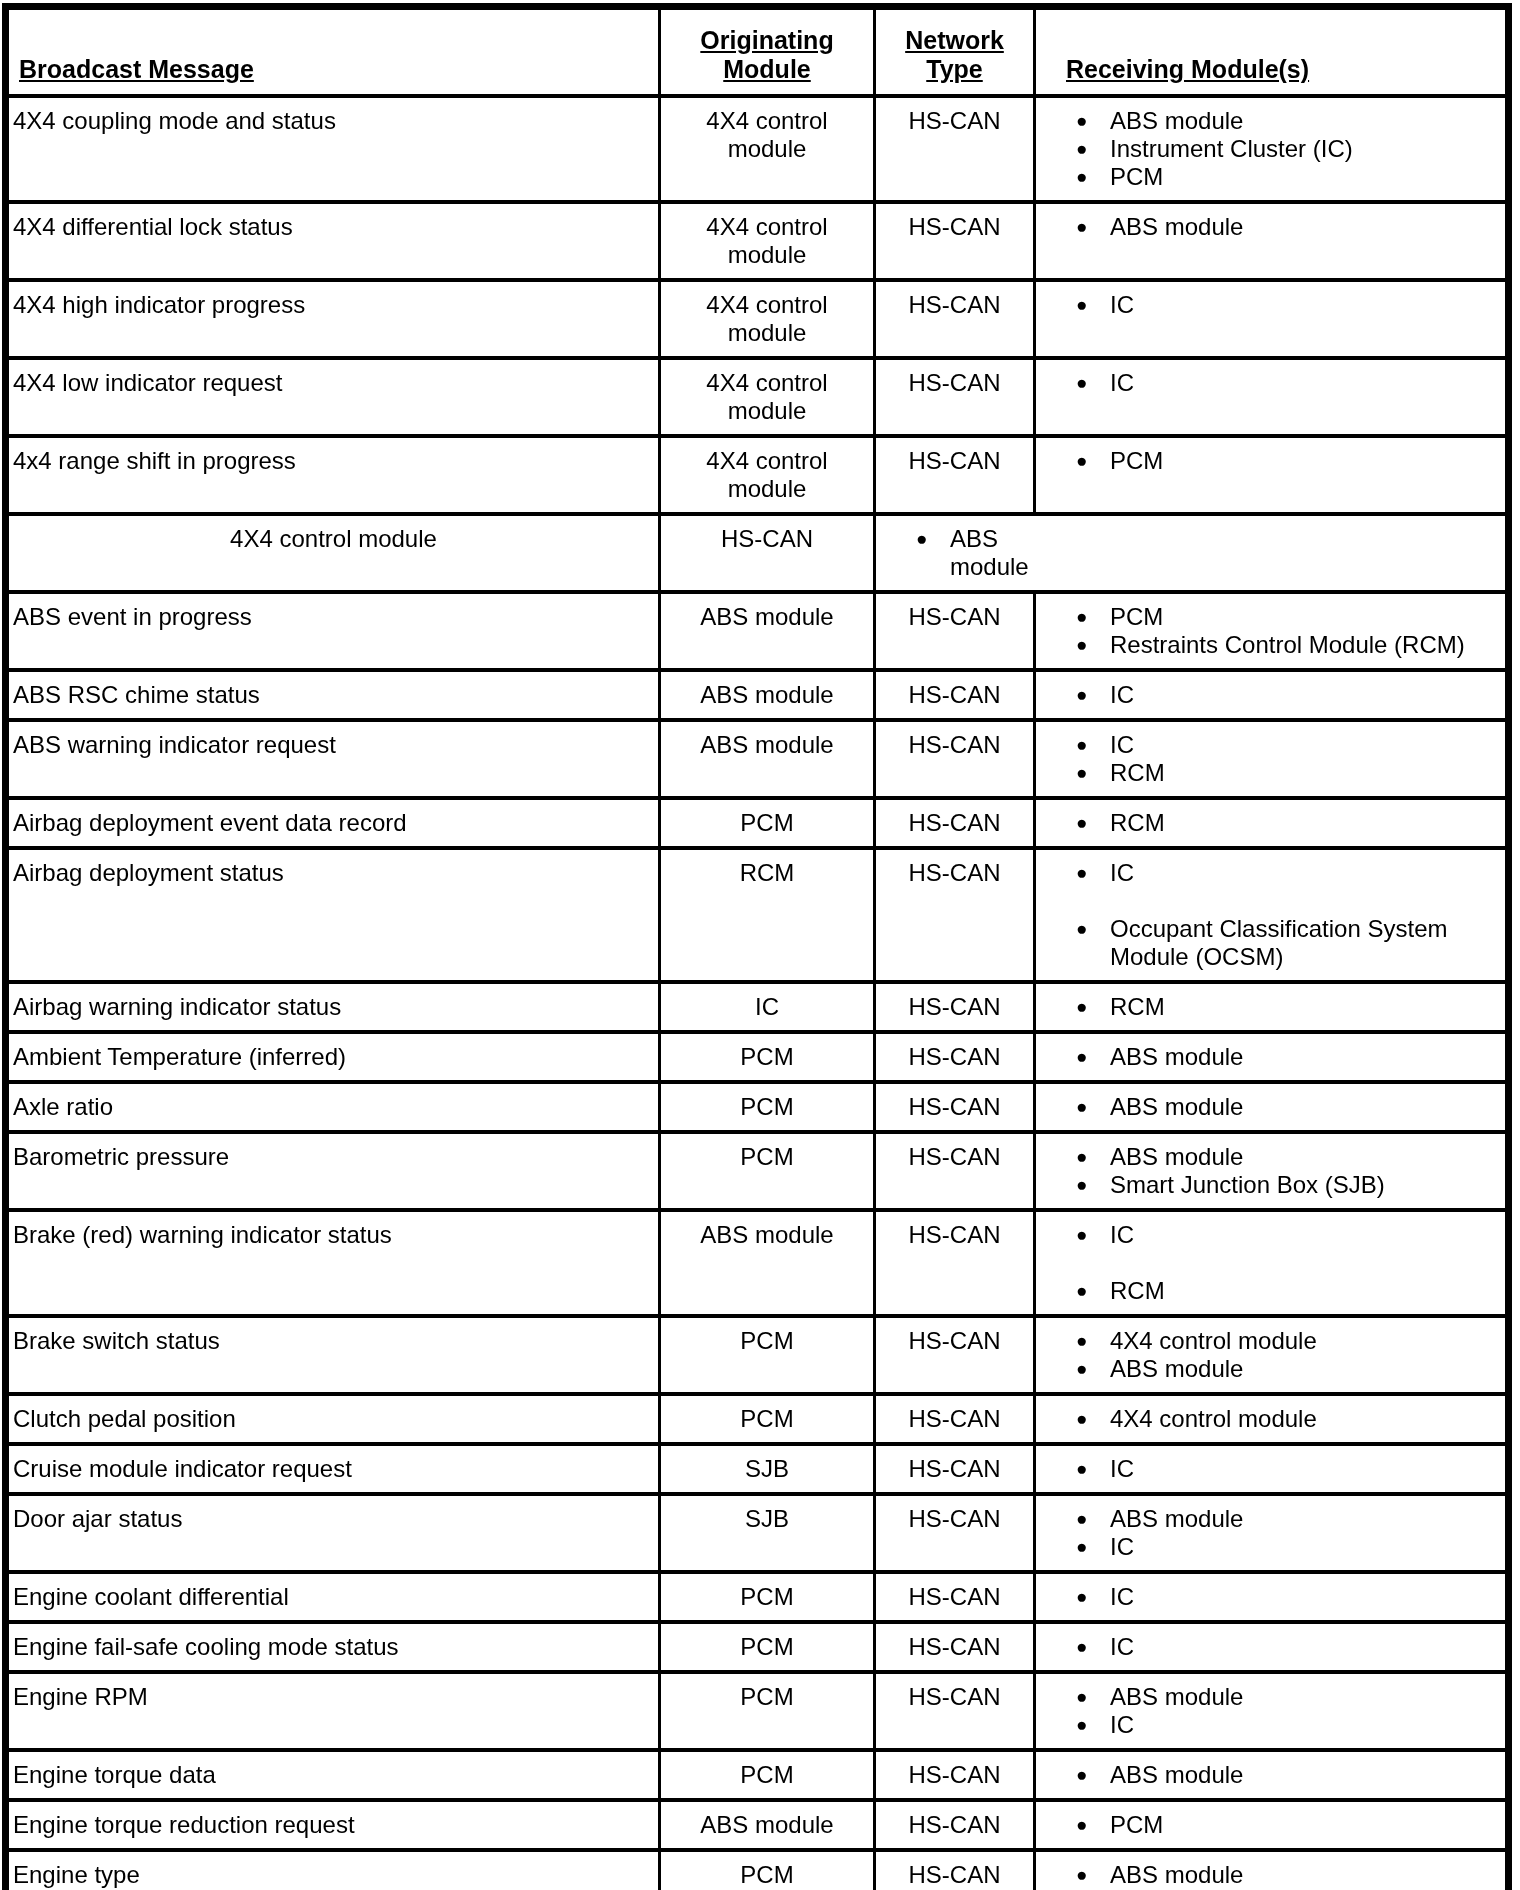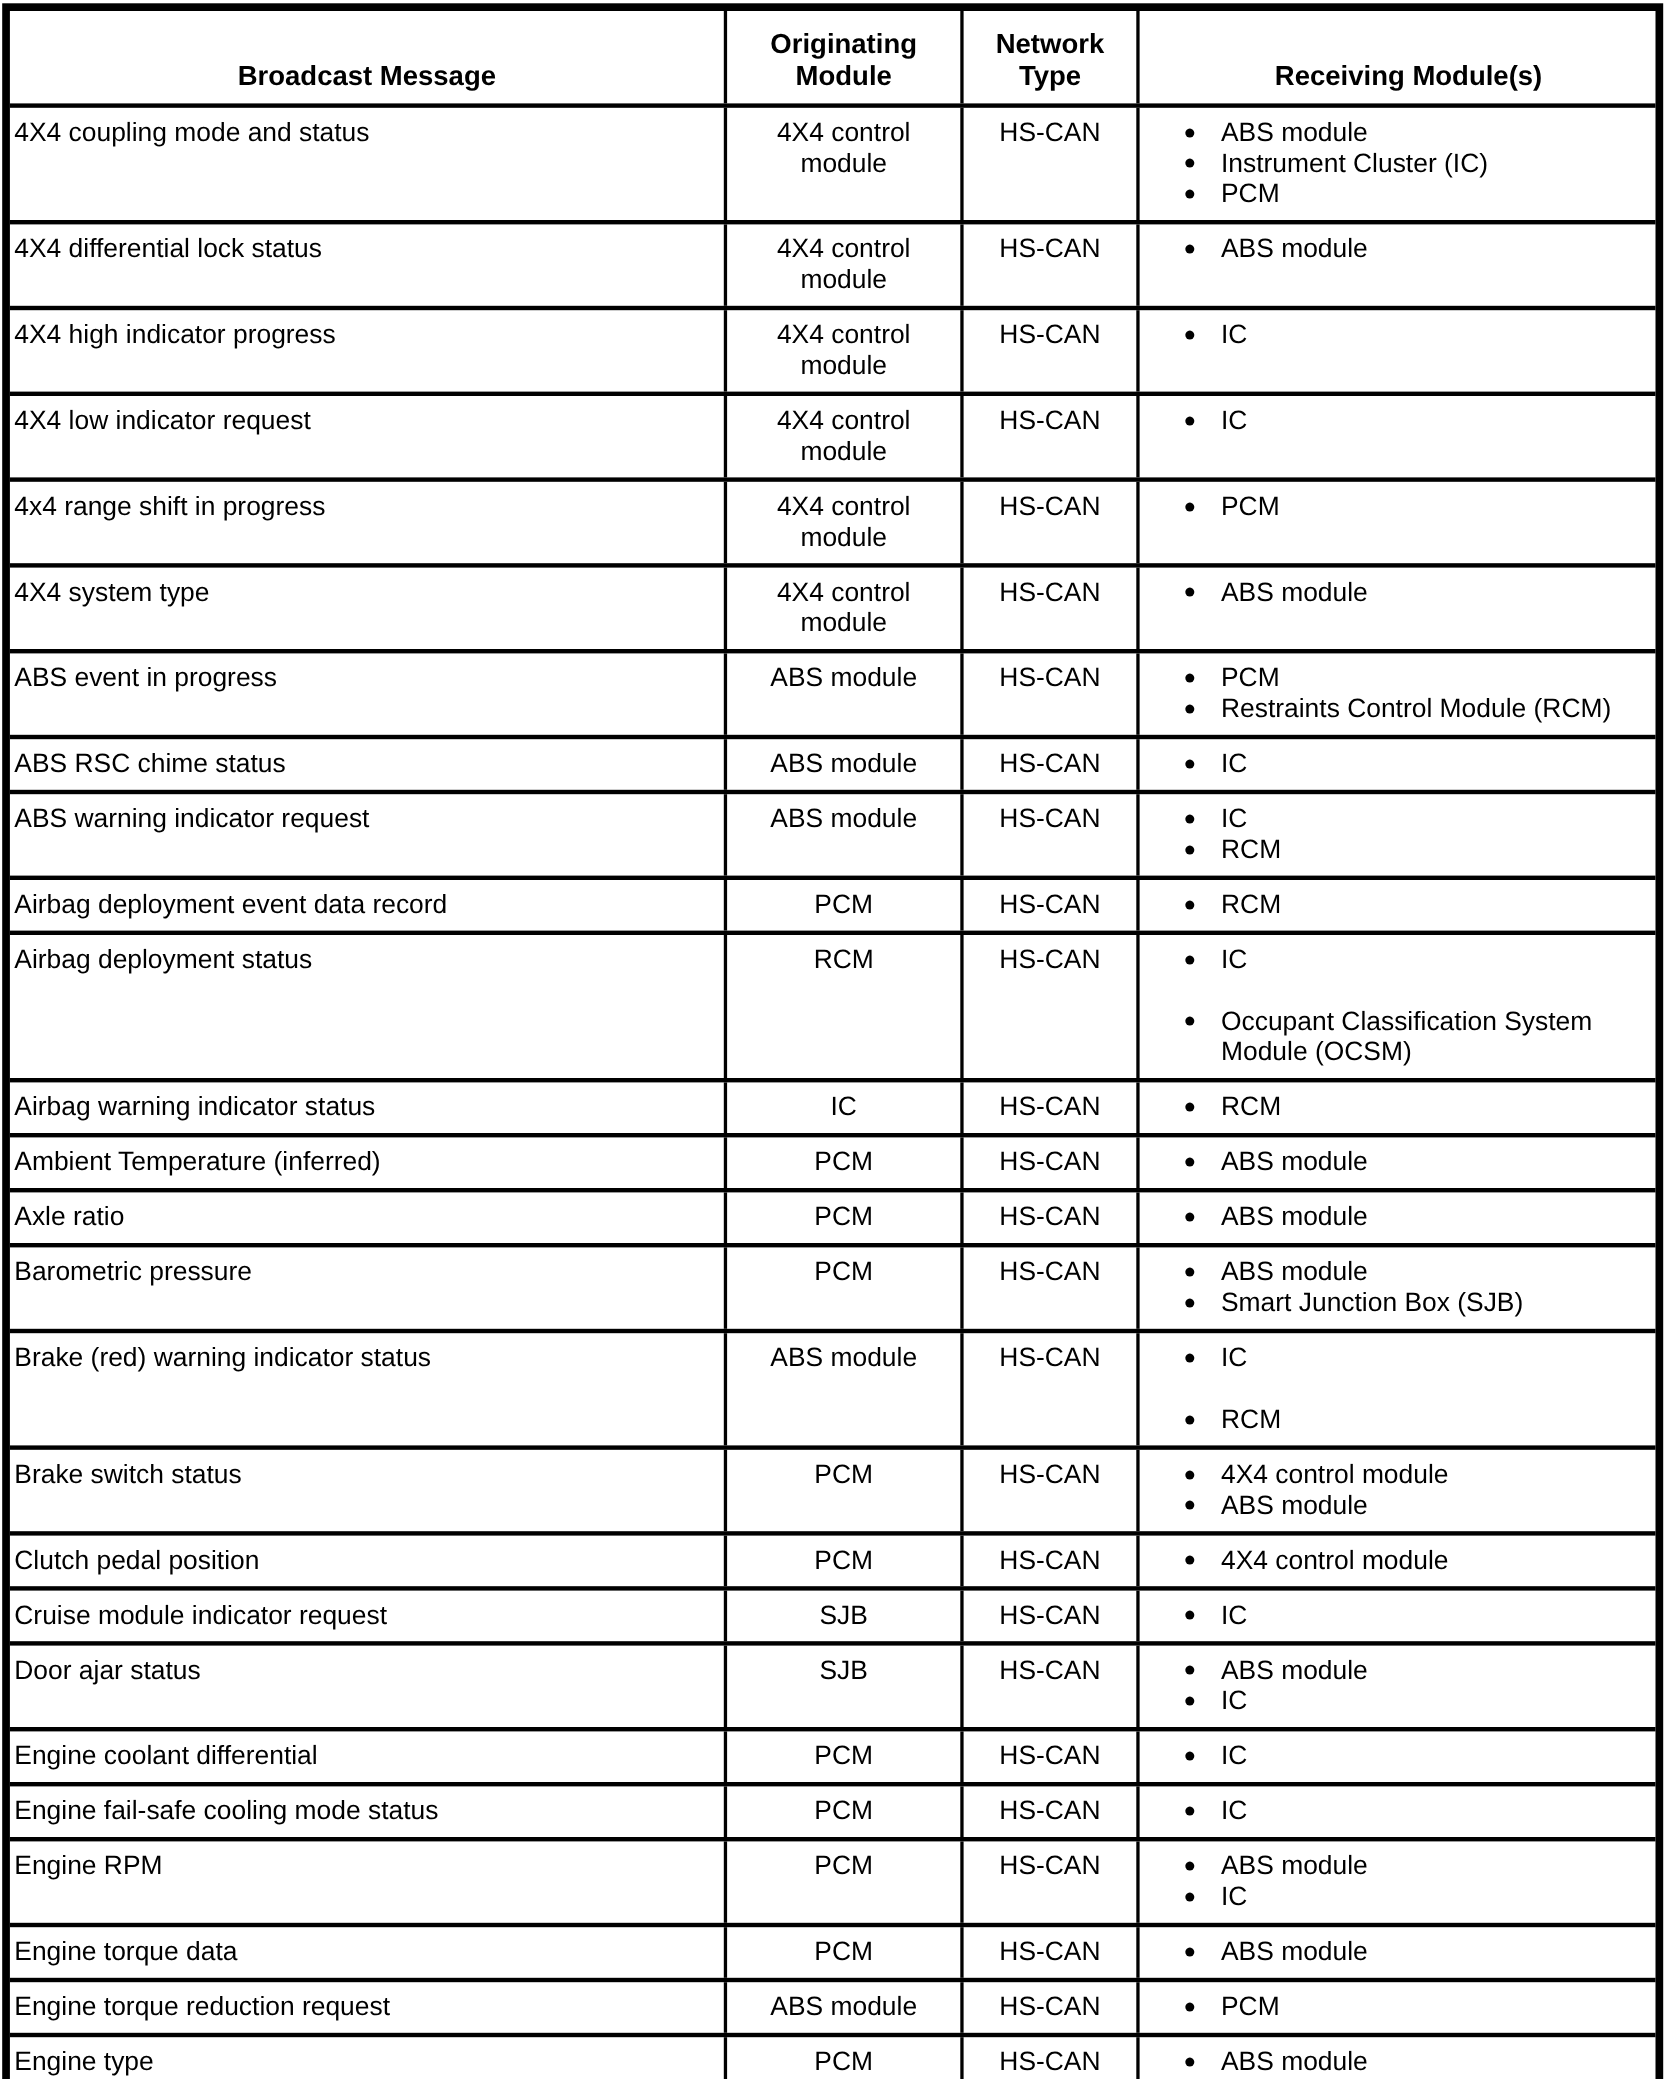--- a/index.html
+++ b/index.html
@@ -16,27 +16,28 @@
     border: 7px solid #000000;
     background: #ffffff;
   }
   .grid-row {
     display: grid;
     grid-template-columns: 652px 215px 160px 1fr;
   }
   .header-row .cell {
     display: flex;
     align-items: flex-end;
-    justify-content: center;
+    justify-content: flex-start;
     text-align: center;
     font-weight: bold;
     font-size: 25px;
     line-height: 29px;
     height: 84px;
     padding: 4px 10px 10px 10px;
+    text-decoration: underline;
   }
   .body-row { border-top: 4px solid #000000; }
   .cell {
     padding: 9px 8px;
     font-size: 24px;
     line-height: 28px;
   }
   .c-message, .c-origin, .c-network { border-right: 3px solid #000000; }
   .c-message { text-align: left; padding-left: 4px; }
   .c-origin  { text-align: center; padding-left: 14px; padding-right: 14px; }
@@ -165,23 +166,20 @@
     </div>
     <div class="cell c-receiving">
           <div class="bullet-line">
             <span class="bullet">●</span>
             <span class="bullet-text">PCM</span>
           </div>
         </div>
   </div>
 
   <div class="grid-row body-row">
-    <div class="cell c-message">
-      <span class="msg">4X4 system type</span>
-    </div>
     <div class="cell c-origin">
       <span class="origin-text">4X4 control module</span>
     </div>
     <div class="cell c-network">
       <span class="network-text">HS-CAN</span>
     </div>
     <div class="cell c-receiving">
           <div class="bullet-line">
             <span class="bullet">●</span>
             <span class="bullet-text">ABS module</span>

